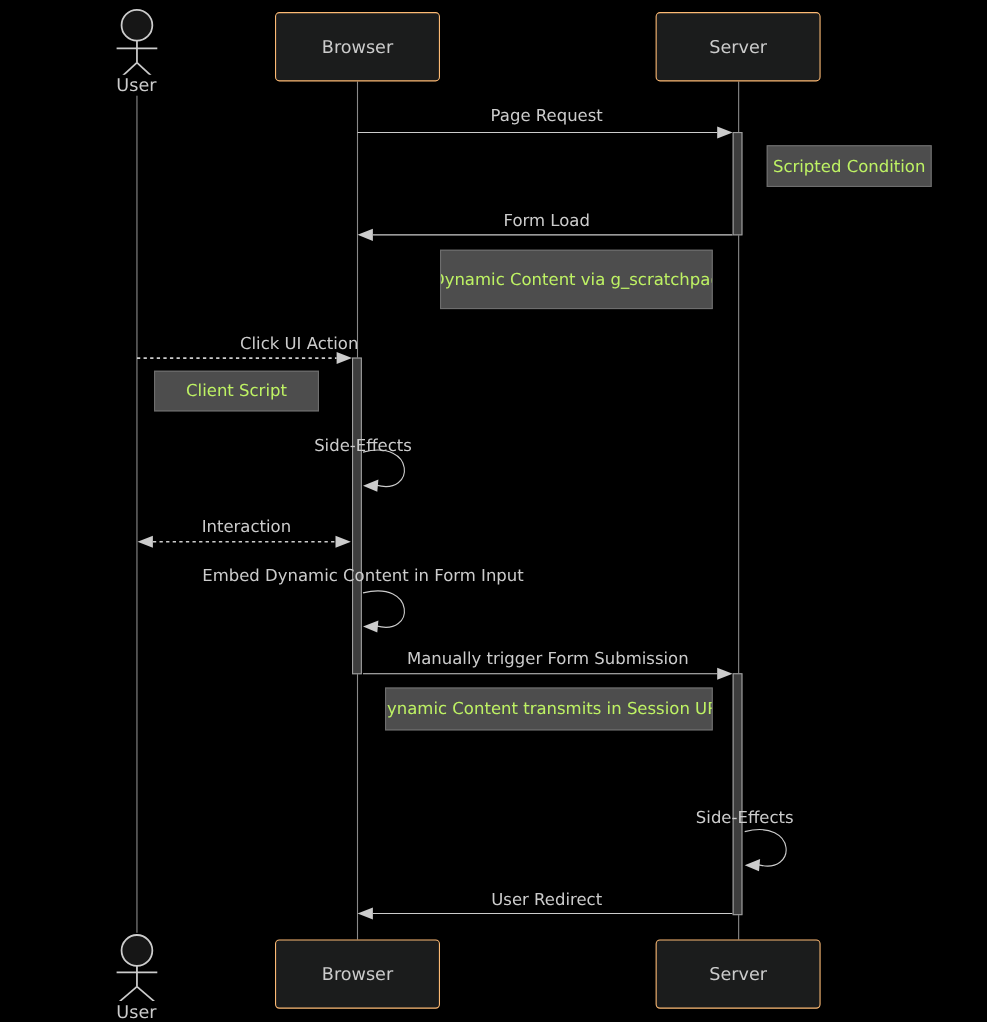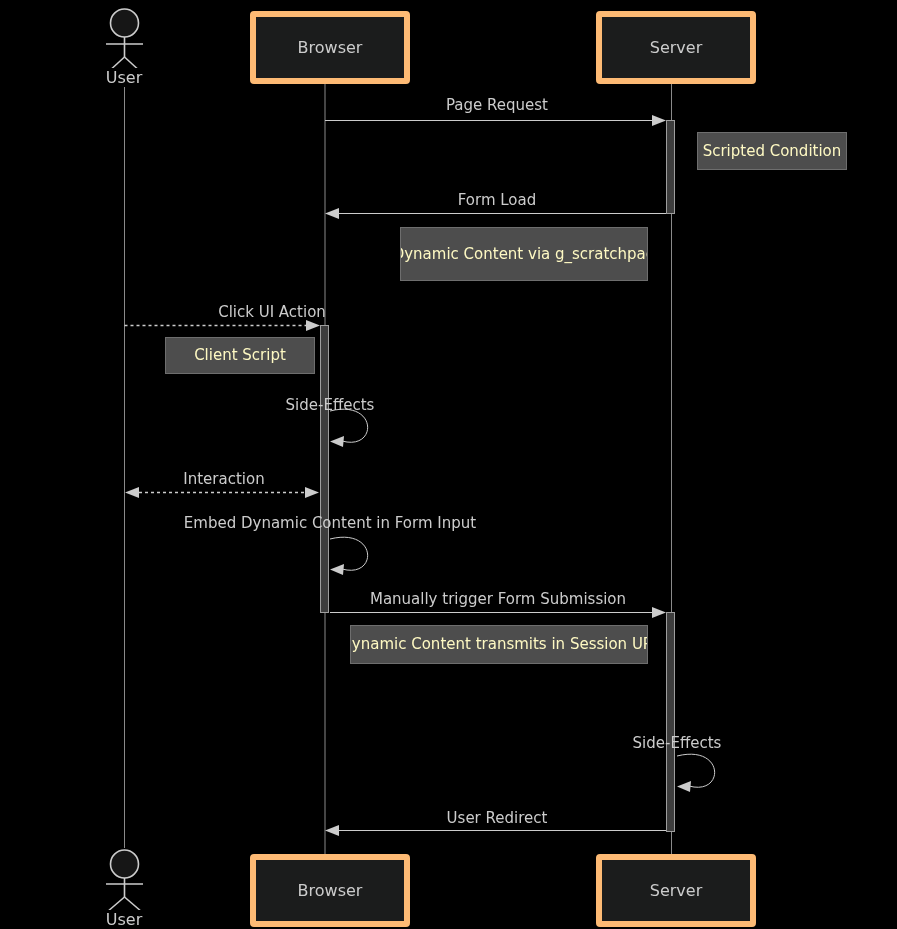--- a/index.html
+++ b/index.html
@@ -3,31 +3,31 @@
 <meta charset="utf-8">
 <style>
   html,body{margin:0;padding:0;background:#000;}
   .diagram{
     position:relative;width:897px;height:929px;background:#000000;
     font-family:"DejaVu Sans","Liberation Sans",sans-serif;overflow:hidden;
   }
   svg{position:absolute;left:0;top:0;}
   .actor-box{
     position:absolute;width:148px;height:61px;
-    background:#1b1c1c;border:6px solid #fdba74;border-radius:4px;
+    background:#1b1c1c;border:1px solid #fdba74;border-radius:4px;
     display:flex;align-items:center;justify-content:center;
     color:#cccccc;font-size:16px;
   }
   .actor-label{
     position:absolute;transform:translateX(-50%);
     color:#cccccc;font-size:16px;background:#000;padding:0 2px;white-space:nowrap;
   }
   .note{
     position:absolute;background:#4d4d4d;border:1px solid #6e6e6e;
-    color:#fef9c3;font-size:15px;text-align:center;
+    color:#bef264;font-size:15px;text-align:center;
     display:flex;flex-direction:column;align-items:center;justify-content:center;
     line-height:19px;overflow:hidden;white-space:nowrap;box-sizing:border-box;
   }
   .msg-label{
     position:absolute;transform:translateX(-50%);
     color:#cccccc;font-size:15px;white-space:nowrap;line-height:18px;
   }
   .activation{
     position:absolute;width:7px;background:#3d3d3d;border:1px solid #9e9e9e;
   }
@@ -115,21 +115,21 @@
   <div class="actor-box" style="left:250px;top:854px;">Browser</div>
   <div class="actor-box" style="left:596px;top:854px;">Server</div>
 
   <div class="actor-label" style="left:124px;top:68px;">User</div>
   <div class="actor-label" style="left:124px;top:910px;">User</div>
 
   <div class="note" style="left:697px;top:132px;width:150px;height:38px;">Scripted Condition</div>
   <div class="note" style="left:400px;top:227px;width:248px;height:54px;">
     <span>Dynamic Content via g_scratchpad</span>
   </div>
-  <div class="note" style="left:165px;top:337px;width:150px;height:37px;">Client Script</div>
+  <div class="note" style="left:140px;top:337px;width:150px;height:37px;">Client Script</div>
   <div class="note" style="left:350px;top:625px;width:298px;height:39px;">Dynamic Content transmits in Session URI</div>
 
   <div class="msg-label" style="left:497px;top:96px;">Page Request</div>
   <div class="msg-label" style="left:497px;top:191px;text-align:center;">Form Load</div>
   <div class="msg-label" style="left:224px;top:303px;margin-left:48px;">Click UI Action</div>
   <div class="msg-label" style="left:330px;top:396px;">Side-Effects</div>
   <div class="msg-label" style="left:224px;top:470px;">Interaction</div>
   <div class="msg-label" style="left:498px;top:590px;">Manually trigger Form Submission</div>
   <div class="msg-label" style="left:330px;top:514px;">Embed Dynamic Content in Form Input</div>
   <div class="msg-label" style="left:677px;top:734px;">Side-Effects</div>

